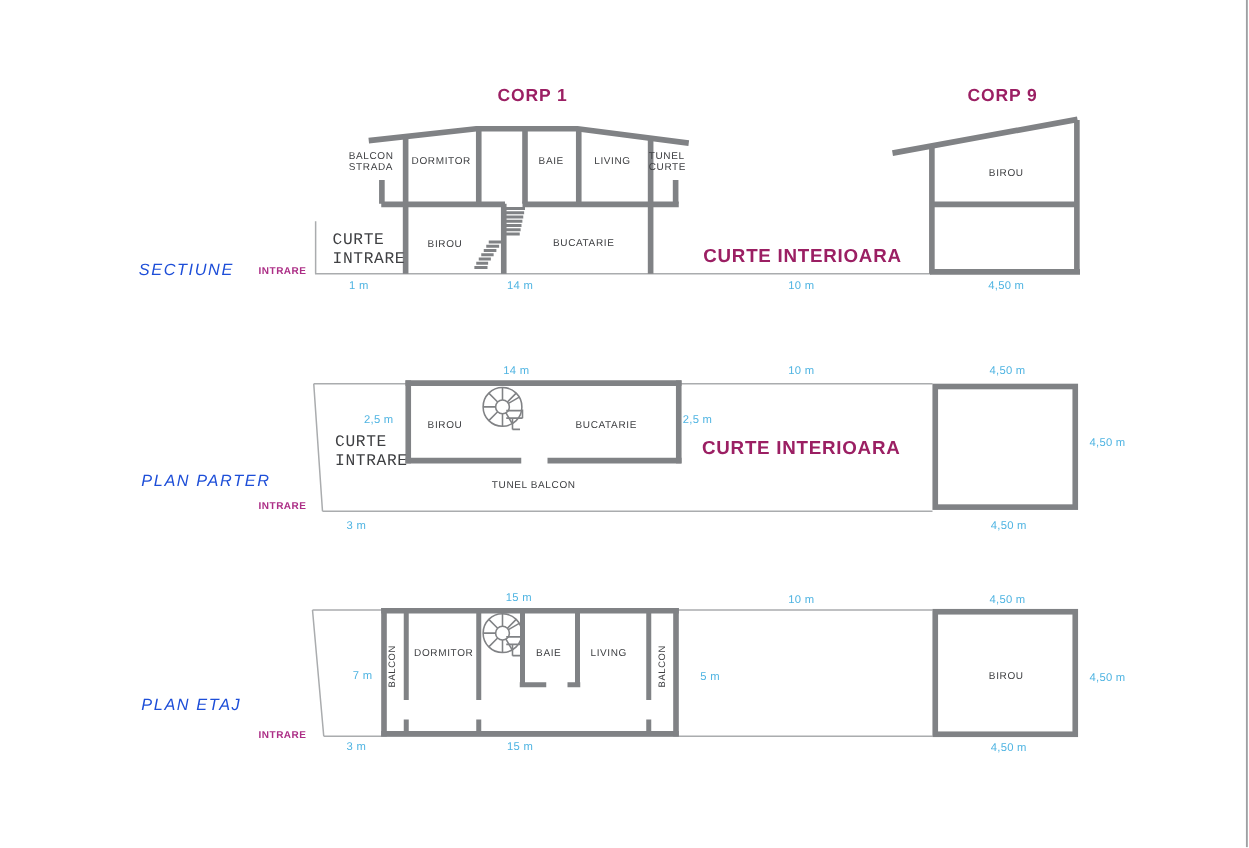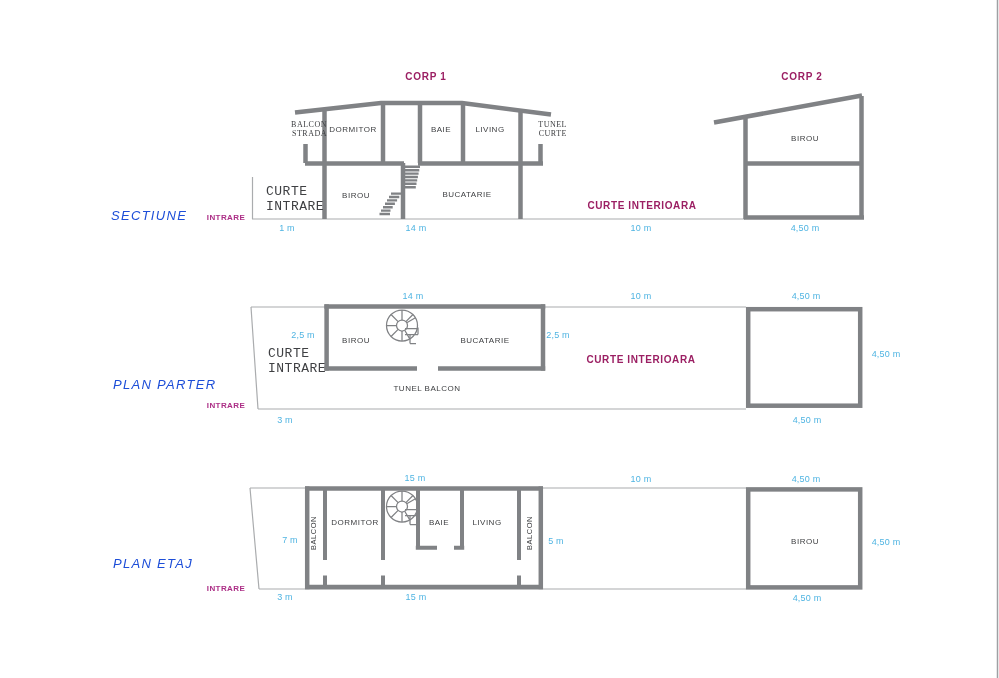--- a/index.html
+++ b/index.html
@@ -1,26 +1,26 @@
 <!DOCTYPE html>
 <html><head>
 <meta charset="utf-8">
 <style>
   html,body{margin:0;padding:0;background:#ffffff;}
   #canvas{position:relative;width:999px;height:678px;background:#ffffff;overflow:hidden;
           font-family:"Liberation Sans",sans-serif;}
   #plan-svg{position:absolute;left:0;top:0;}
   .c{position:absolute;transform:translate(-50%,-50%);white-space:nowrap;}
   .room{font-size:8px;font-weight:500;letter-spacing:.5px;color:#3f4043;line-height:1.12;}
-  .wrap{white-space:normal;text-align:right;font-family:Liberation Serif, serif;}
+  .wrap{white-space:normal;text-align:left;}
   .blk{position:absolute;font-size:13px;font-weight:500;letter-spacing:.5px;color:#3f4043;
        line-height:1.12;white-space:normal;text-align:left;font-family:Liberation Mono, monospace;}
   .dim{font-size:9px;font-weight:500;letter-spacing:.2px;color:#4fb4e2;}
-  .corp{font-size:10px;font-weight:700;letter-spacing:.7px;color:#9b1f63;}
-  .ci{font-size:10px;font-weight:700;letter-spacing:.6px;color:#9b1f63;text-align:right;}
+  .corp{font-size:14px;font-weight:700;letter-spacing:.7px;color:#9b1f63;}
+  .ci{font-size:15px;font-weight:700;letter-spacing:.6px;color:#9b1f63;text-align:right;}
   .intrare{font-size:8px;font-weight:700;letter-spacing:.4px;color:#ac2e86;}
   .vtitle{position:absolute;font-style:italic;font-size:13px;letter-spacing:1.3px;
           color:#1d4ed8;white-space:nowrap;}
   .vert{transform:translate(-50%,-50%) rotate(-90deg);font-size:7.5px;}
 </style>
 </head>
 <body>
 
 <div id="canvas">
 
@@ -94,21 +94,21 @@
 
     <g stroke="#808285">
       <use href="#spiral-stair" transform="translate(402,325.5)"></use>
       <use href="#spiral-stair" transform="translate(402,506.5)"></use>
     </g>
   </svg>
 
   <div class="vtitle" style="left:111px;top:208px">SECTIUNE</div>
   <div class="c intrare" style="left:226px;top:217px">INTRARE</div>
   <div class="c corp" style="left:426px;top:76px">CORP 1</div>
-  <div class="c corp" style="left:802px;top:76px">CORP 2</div>
+  <div class="c corp" style="left:802px;top:76px">CORP 9</div>
 
   <div class="c room wrap" style="left:303px;top:130px;width:48px">BALCON STRADA</div>
   <div class="c room" style="left:353px;top:130px">DORMITOR</div>
   <div class="c room" style="left:441px;top:130px">BAIE</div>
   <div class="c room" style="left:490px;top:130px">LIVING</div>
   <div class="c room wrap" style="left:543px;top:130px;width:48px">TUNEL CURTE</div>
   <div class="blk" style="left:266px;top:185px;width:50px">CURTE INTRARE</div>
   <div class="c room" style="left:356px;top:196px">BIROU</div>
   <div class="c room" style="left:467px;top:195px">BUCATARIE</div>
   <div class="c ci" style="left:642px;top:205px">CURTE INTERIOARA</div>
@@ -137,21 +137,21 @@
   <div class="c room" style="left:427px;top:389px">TUNEL BALCON</div>
   <div class="c ci" style="left:641px;top:359px">CURTE INTERIOARA</div>
 
   <div class="vtitle" style="left:113px;top:556px">PLAN ETAJ</div>
   <div class="c intrare" style="left:226px;top:588px">INTRARE</div>
 
   <div class="c dim" style="left:415px;top:478px">15 m</div>
   <div class="c dim" style="left:641px;top:479px">10 m</div>
   <div class="c dim" style="left:806px;top:479px">4,50 m</div>
   <div class="c dim" style="left:290px;top:540px">7 m</div>
-  <div class="c dim" style="left:556px;top:541px">5 m</div>
+  <div class="c dim" style="left:568px;top:541px">5 m</div>
   <div class="c dim" style="left:886px;top:542px">4,50 m</div>
   <div class="c dim" style="left:285px;top:597px">3 m</div>
   <div class="c dim" style="left:416px;top:597px">15 m</div>
   <div class="c dim" style="left:807px;top:598px">4,50 m</div>
 
   <div class="c vert room" style="left:314px;top:533px">BALCON</div>
   <div class="c room" style="left:355px;top:523px">DORMITOR</div>
   <div class="c room" style="left:439px;top:523px">BAIE</div>
   <div class="c room" style="left:487px;top:523px">LIVING</div>
   <div class="c vert room" style="left:530px;top:533px">BALCON</div>

